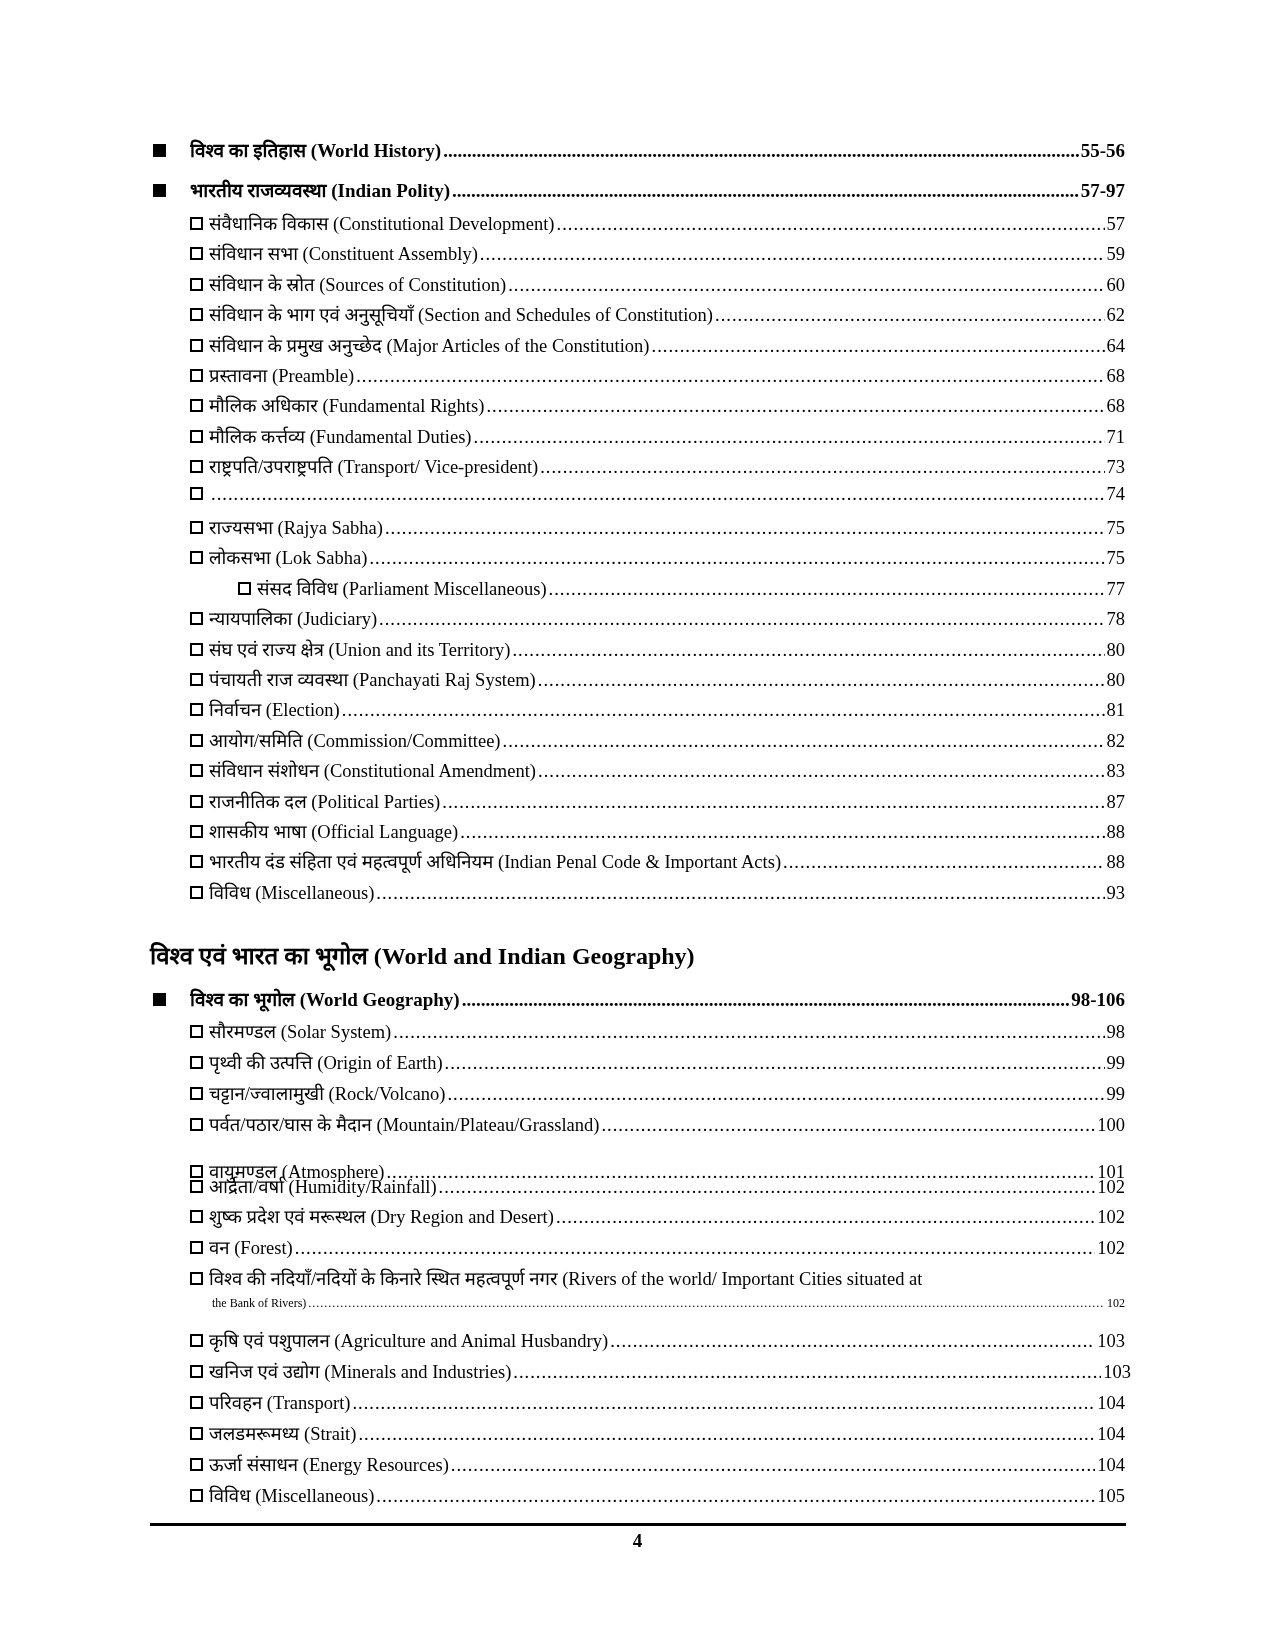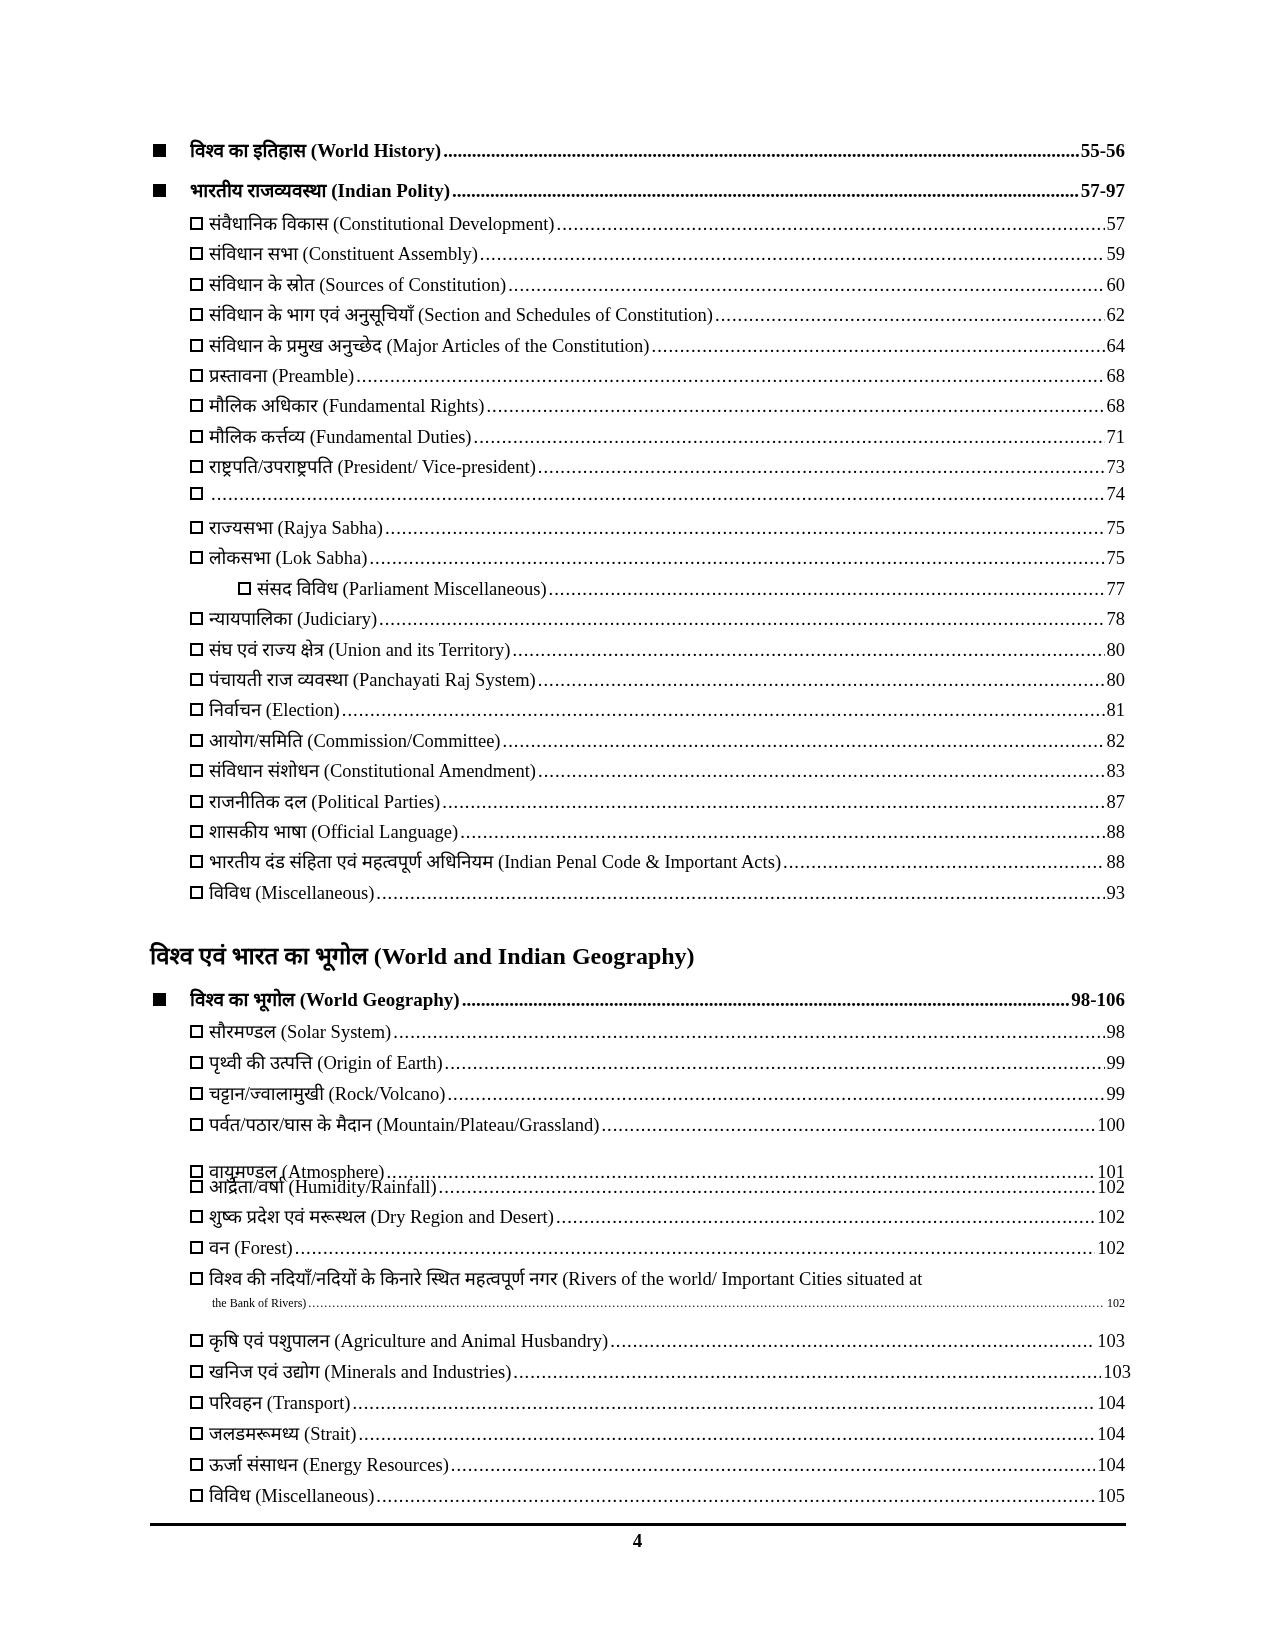--- a/index.html
+++ b/index.html
@@ -102,21 +102,21 @@
       <div class="line" style="top: 2px;">
         <span class="check"></span>
         <span class="label">मौलिक कर्त्तव्य  (Fundamental Duties)</span>
         <span class="dots"></span>
         <span class="page">71</span>
       </div>
     </div>
     <div class="row sub" style="top: 451px;">
       <div class="line" style="top: 2px;">
         <span class="check"></span>
-        <span class="label">राष्ट्रपति/उपराष्ट्रपति  (President/ Vice-president)</span>
+        <span class="label">राष्ट्रपति/उपराष्ट्रपति  (Transport/ Vice-president)</span>
         <span class="dots"></span>
         <span class="page">73</span>
       </div>
     </div>
     <div class="row sub" style="top: 482px;">
       <div class="line" style="top: 2px;">
         <span class="check"></span>
         <span class="dots"></span>
         <span class="page">74</span>
       </div>

